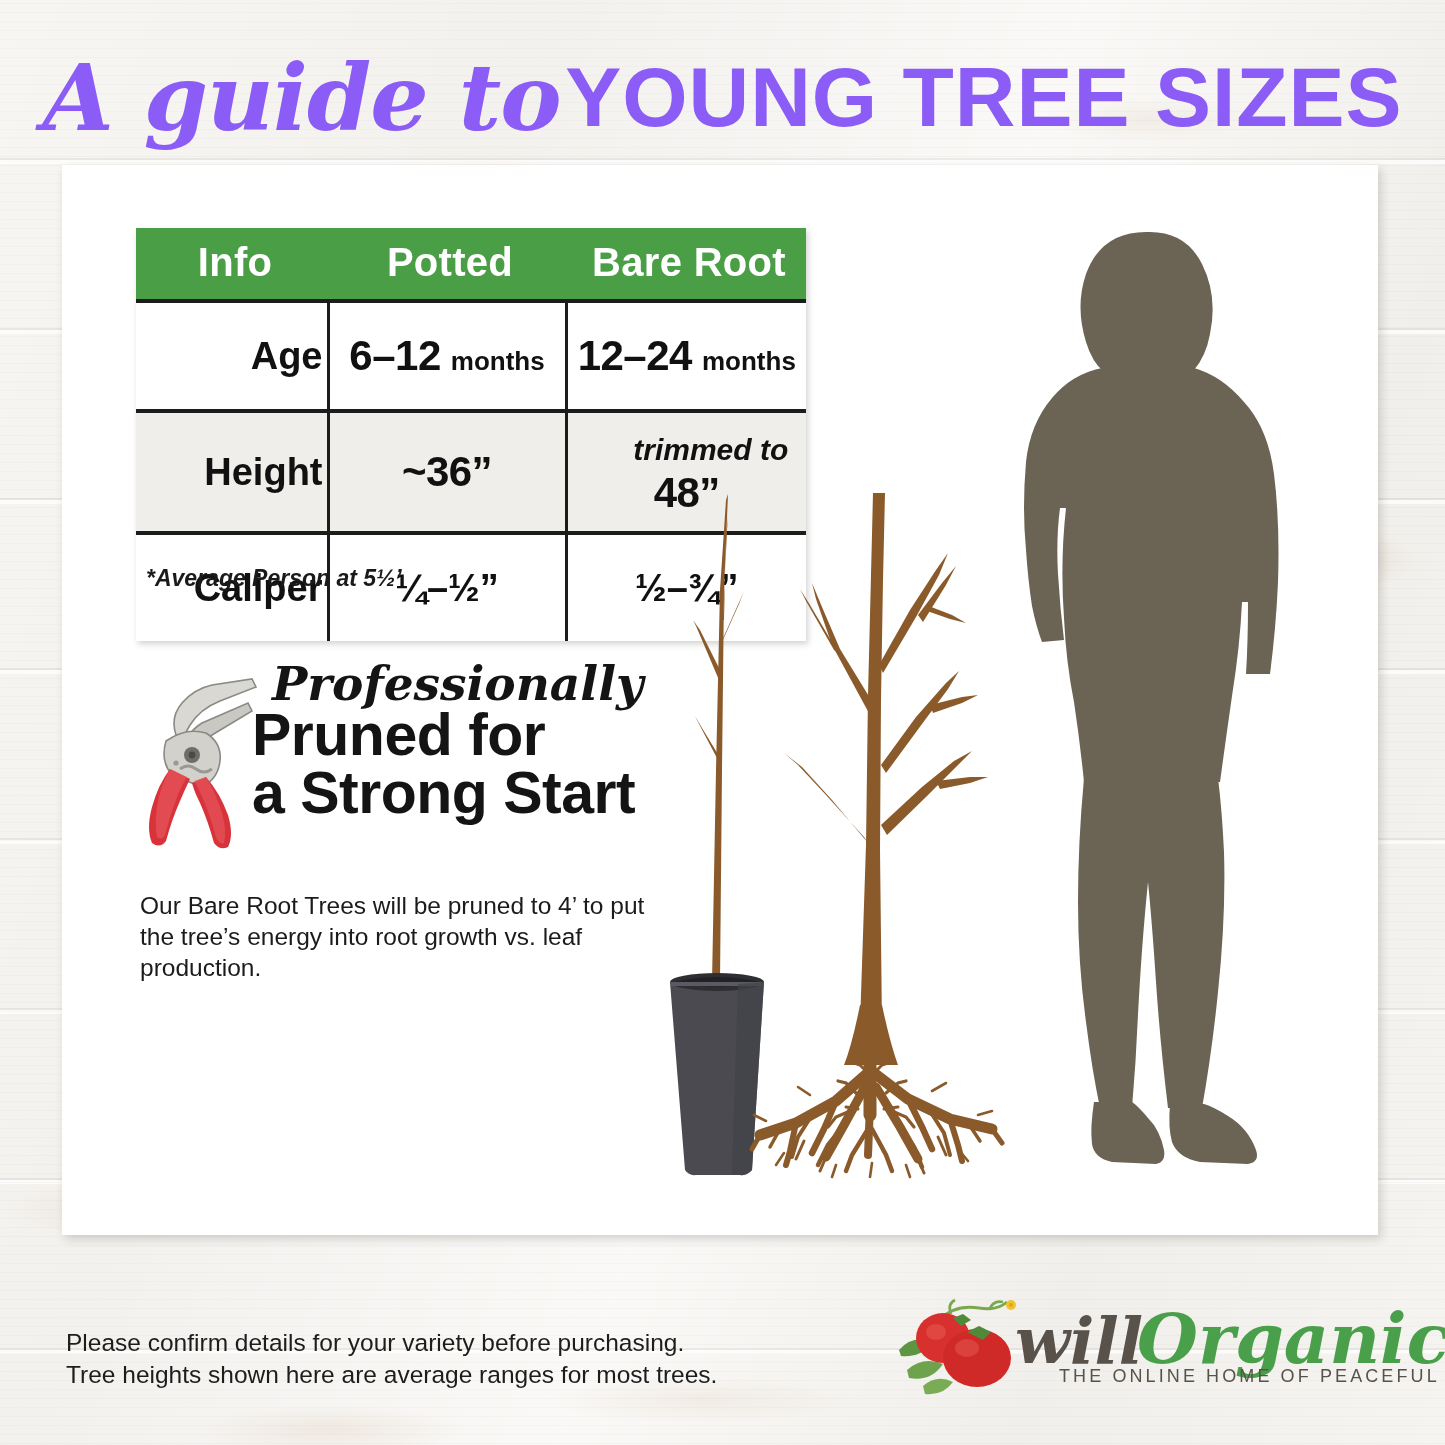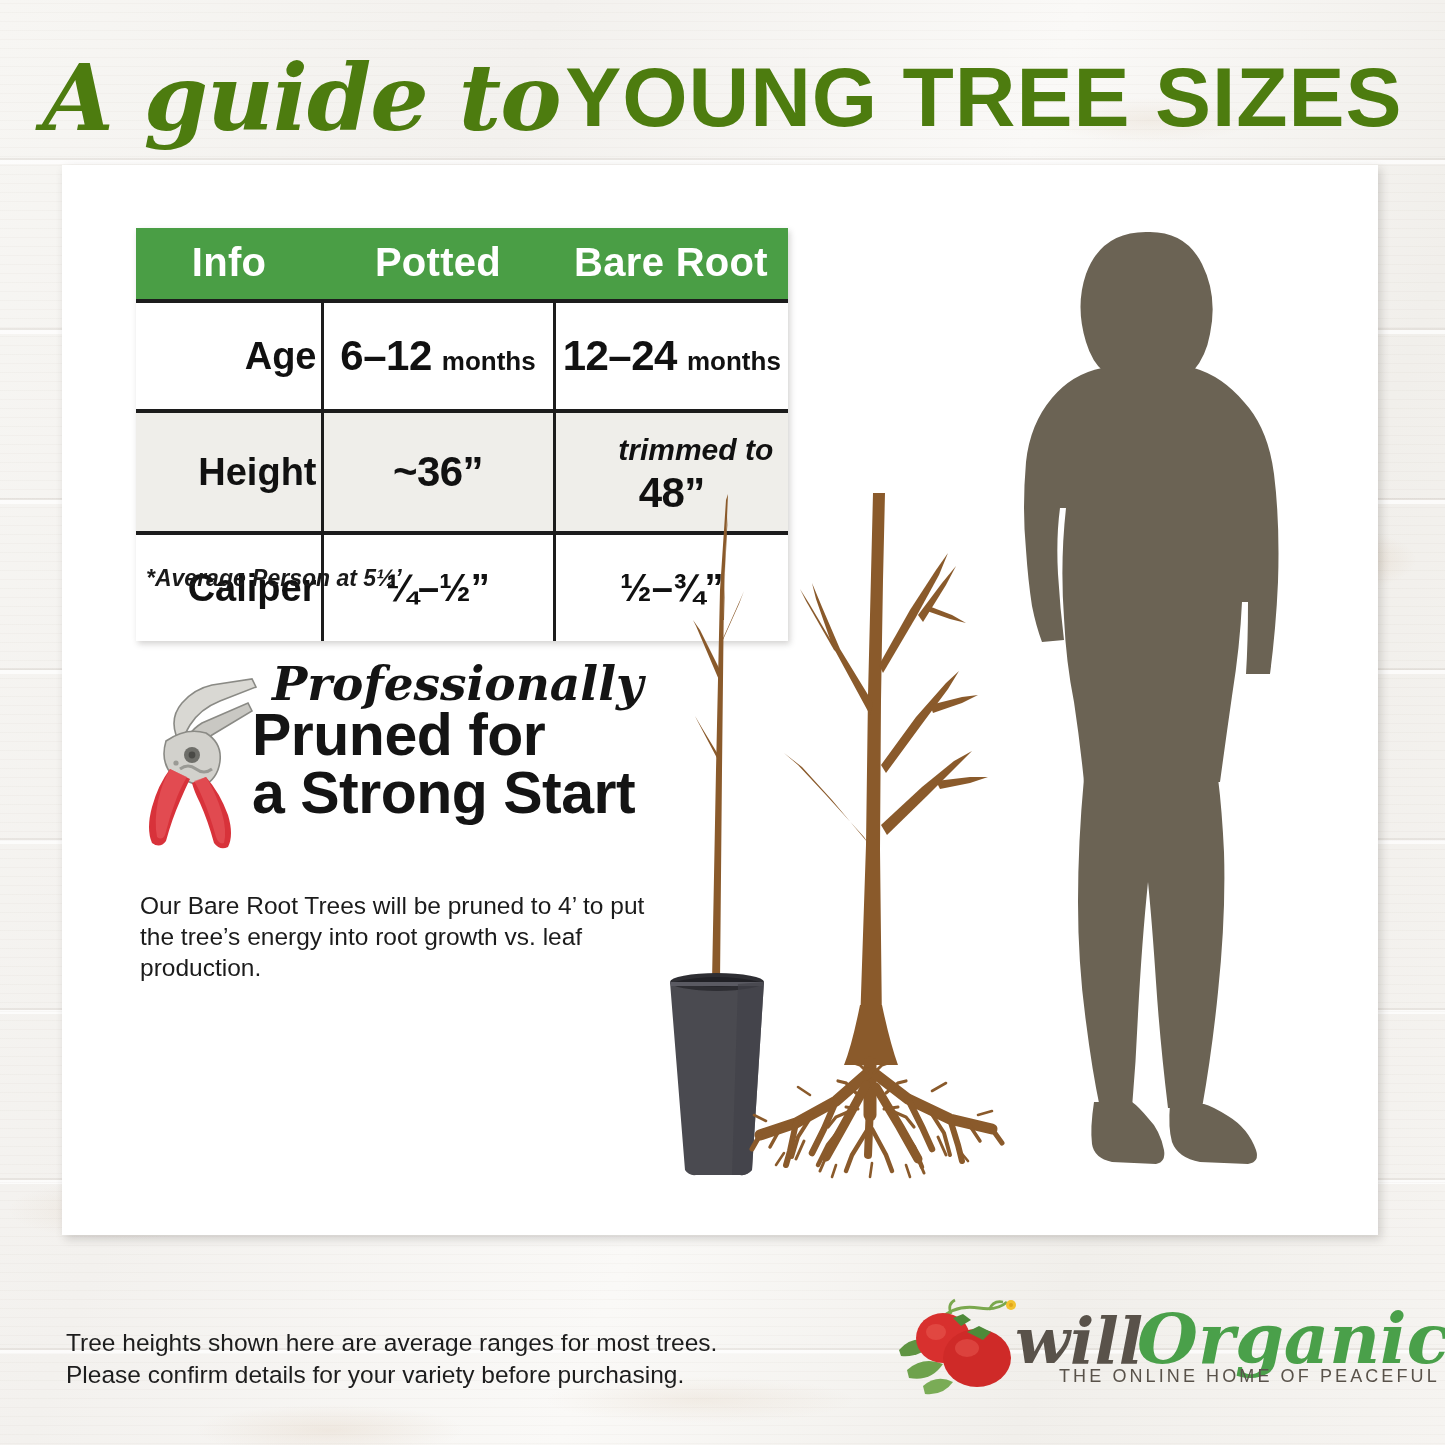--- a/index.html
+++ b/index.html
@@ -33,21 +33,21 @@
         rgba(255,255,255,0.75) 160px, rgba(255,255,255,0.75) 164px,
         rgba(0,0,0,0) 164px, rgba(0,0,0,0) 170px),
       linear-gradient(110deg,#f7f6f3 0%,#f3f1ee 28%,#faf9f7 55%,#f1efeb 78%,#f6f4f1 100%);
   }
 
   
   #title{
     position:absolute;left:0;top:44px;width:1445px;
     text-align:center;
     white-space:nowrap;
-    color:#4d7c0f;
+    color:#8b5cf6;
     z-index:6;
   }
   #title .script{
     font-family:"DejaVu Serif", serif;
     font-style:italic;font-weight:700;
     font-size:92px;letter-spacing:-1px;
     vertical-align:-4px;
   }
   #title .block{
     font-family:"Liberation Sans", sans-serif;
@@ -69,21 +69,21 @@
     width:652px;
     border-collapse:collapse;
     z-index:5;
     box-shadow:2px 3px 6px rgba(60,55,48,.22);
     table-layout:fixed;
   }
   #spec-table th{
     background:#4a9e45;color:#ffffff;
     font-family:"Liberation Sans", sans-serif;
     font-weight:700;font-size:40px;
-    padding:12px 0 14px 0;
+    padding:12px 0 14px 6px;
     text-align:center;
     letter-spacing:.3px;
   }
   #spec-table td{
     background:#ffffff;
     text-align:center;
     font-weight:700;color:#111111;
     padding:14px 4px;
     height:78px;
     border-top:4px solid #1c1c1c;
@@ -404,22 +404,22 @@
     <div class="pruned-line">a Strong Start</div>
   </div>
 </div>
 
 <div id="pruned-body">
   <div>Our Bare Root Trees will be pruned to 4’ to put</div>
   <div>the tree’s energy into root growth vs. leaf production.</div>
 </div>
 
 <div id="footer-note">
+  <div>Please confirm details for your variety before purchasing.</div>
   <div>Tree heights shown here are average ranges for most trees.</div>
-  <div>Please confirm details for your variety before purchasing.</div>
 </div>
 
 <div id="logo">
 
   <svg style="position:absolute;left:0;top:0" width="130" height="112" viewBox="0 0 130 112">
 
     <path d="M46 24 Q62 8 86 12 Q104 15 114 6" fill="none" stroke="#7aa84e" stroke-width="3"></path>
     <path d="M58 18 Q54 8 62 4" fill="none" stroke="#7aa84e" stroke-width="2.6"></path>
     <path d="M96 14 Q100 4 110 6" fill="none" stroke="#7aa84e" stroke-width="2.6"></path>
     <circle cx="118" cy="9" r="5" fill="#f2c230"></circle>

